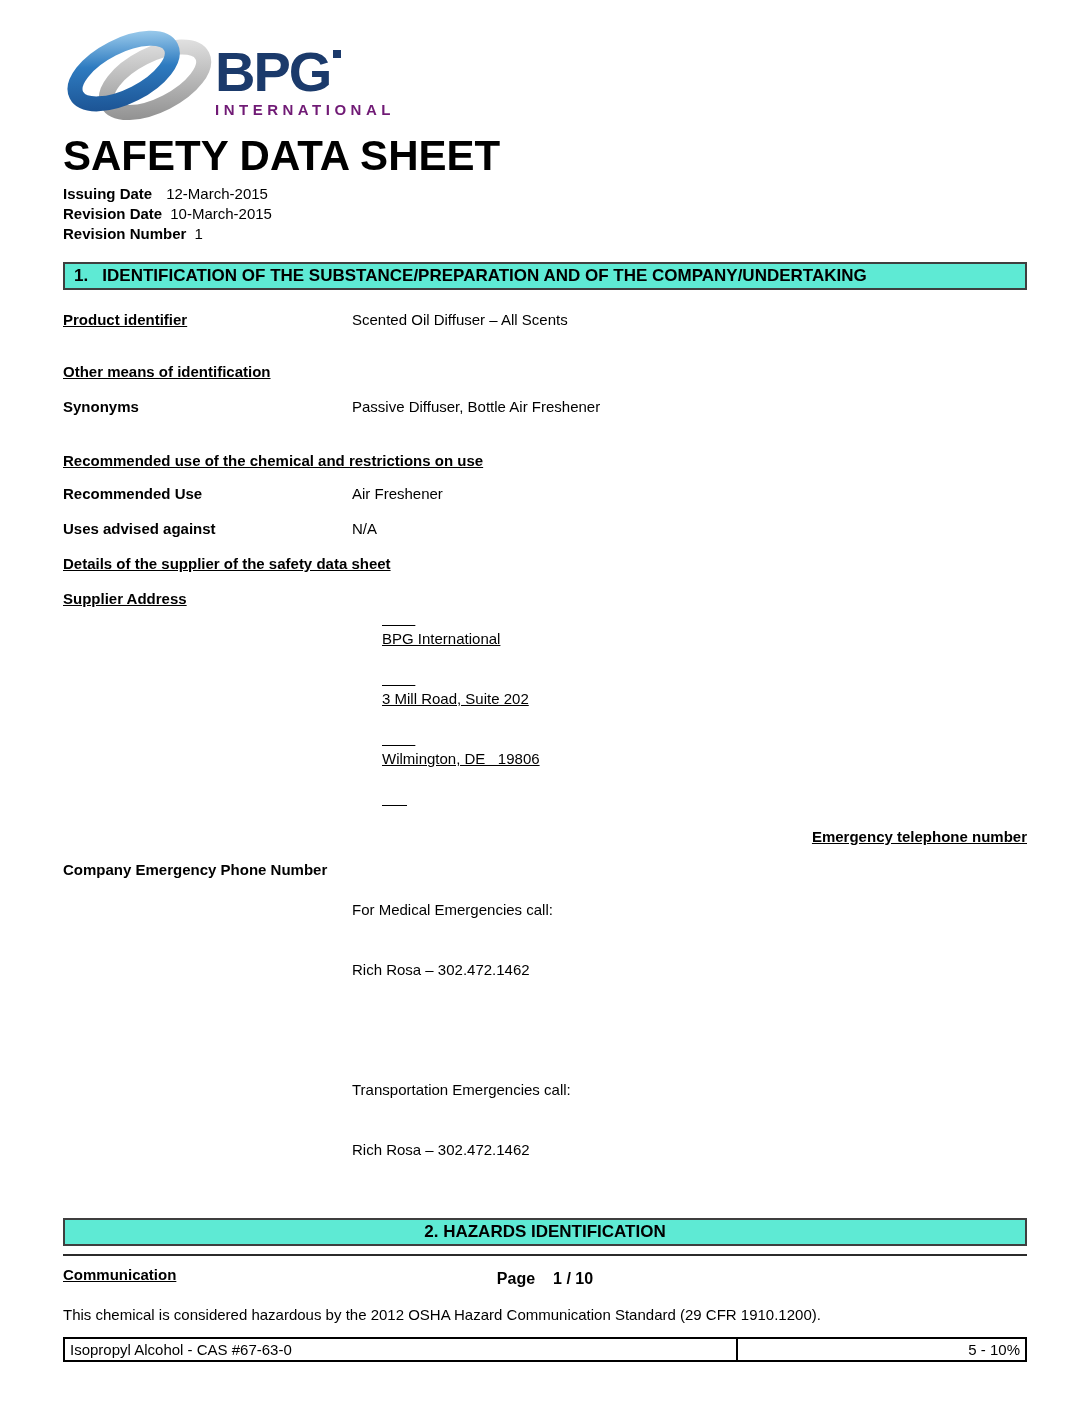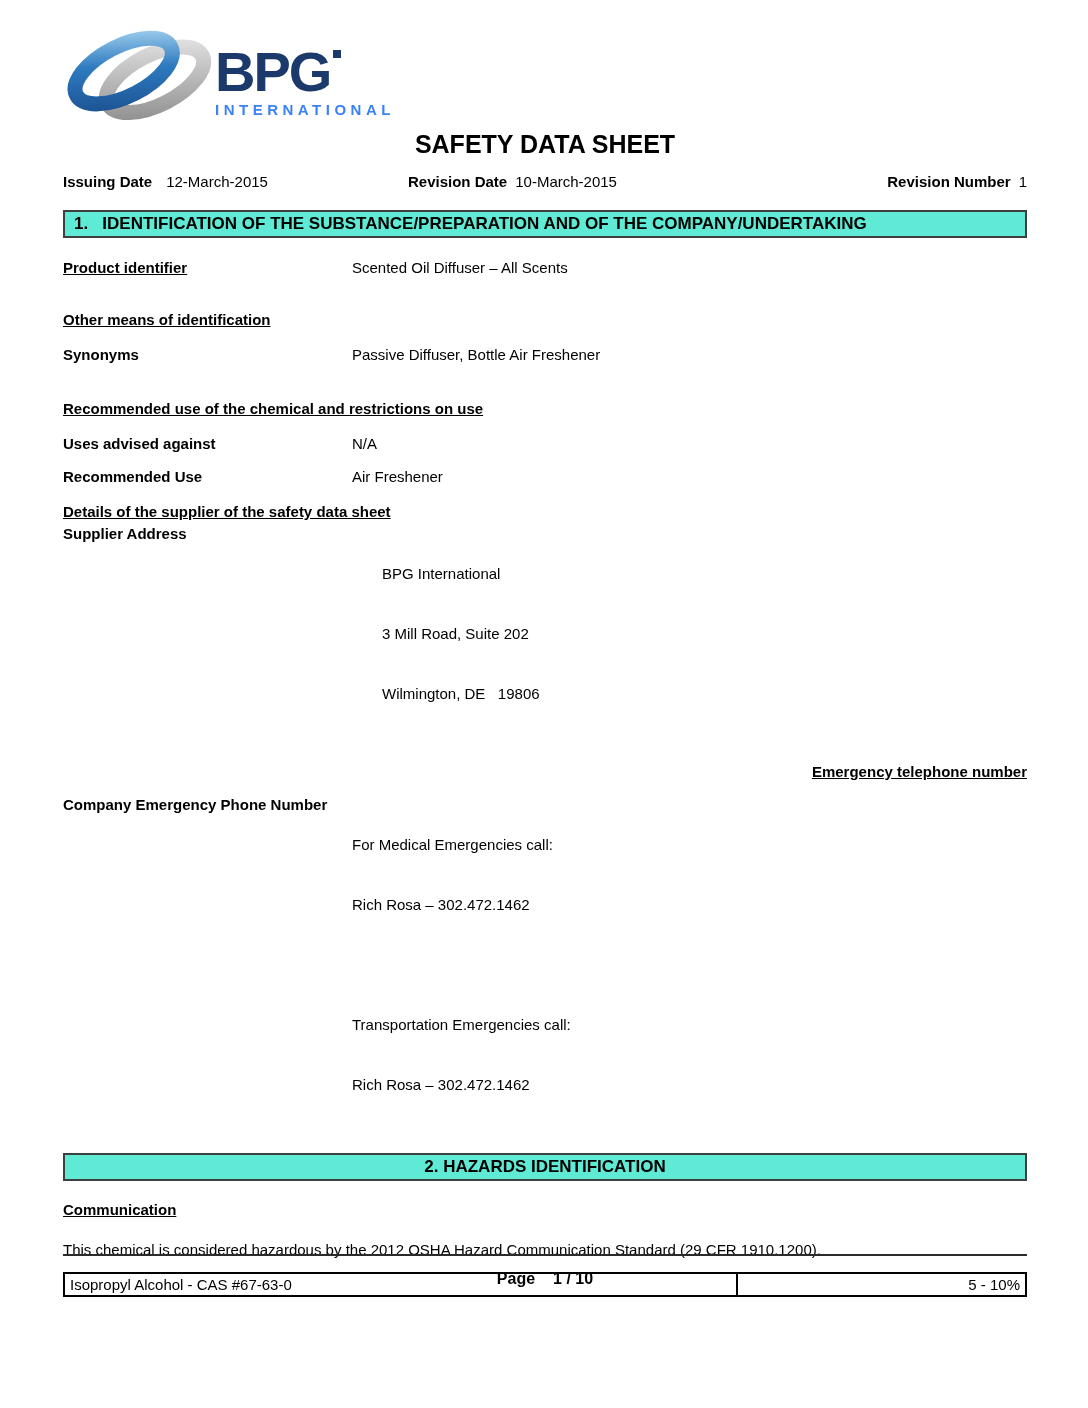--- a/index.html
+++ b/index.html
@@ -18,30 +18,30 @@
   .logo-swoosh { width:150px; height:102px; flex:0 0 auto; }
   .logo-textblock { margin-left:2px; margin-top:12px; }
   .logo-bpg-row { display:flex; align-items:flex-start; }
   .logo-bpg {
     font-size:56px; font-weight:bold; letter-spacing:-2px;
     color:#1b3a6b; line-height:56px;
   }
   .logo-reg { width:8px; height:8px; background:#1b3a6b; margin-top:6px; margin-left:3px; }
   .logo-intl {
     font-size:15px; font-weight:bold; letter-spacing:4.5px;
-    color:#3b82f6; margin-top:1px;
+    color:#701a75; margin-top:1px;
   }
 
   
   .doc-title {
-    text-align:center; font-size:25px; font-weight:bold;
-    letter-spacing:0px; line-height:36px;
+    text-align:left; font-size:42px; font-weight:bold;
+    margin-top:12px; letter-spacing:0px; line-height:36px;
   }
   .meta-row {
-    display:flex; margin-top:10px; font-size:15px; line-height:20px;
+    display:flex; margin-top:10px; font-size:15px; line-height:20px;flex-direction:column;
   }
   .meta-issuing { width:345px; }
   .meta-revision { flex:1; }
   .meta-revnum { text-align:left; }
   .b { font-weight:bold; }
   .meta-val { margin-left:14px; }
   .meta-val-tight { margin-left:8px; }
 
   
   .section-header {
@@ -95,21 +95,21 @@
 
   
   .mt-pid   { margin-top:20px; }
   .mt-pname { margin-top:19px; }
   .mt-other { margin-top:33px; }
   .mt-syn   { margin-top:16px; }
   .mt-rec   { margin-top:35px; }
   .mt-recu  { margin-top:14px; }
   .mt-uses  { margin-top:16px; }
   .mt-det   { margin-top:16px; }
-  .mt-supp  { margin-top:3px; }
+  .mt-supp  { margin-top:16px;text-decoration:underline; }
   .mt-emerg { margin-top:18px;text-align:right; }
   .mt-cep   { margin-top:14px; }
   .mt-sec2  { margin-top:18px; }
   .mt-class { margin-top:19px; }
 </style>
 </head>
 <body>
 
 <div class="page">
   <div class="content">
@@ -167,28 +167,28 @@
 
     <div class="subhead mt-other">Other means of identification</div>
 
     <div class="field-row mt-syn">
       <div class="field-label">Synonyms</div>
       <div class="field-value">Passive Diffuser, Bottle Air Freshener</div>
     </div>
 
     <div class="subhead mt-rec">Recommended use of the chemical and restrictions on use</div>
 
+    <div class="field-row mt-recu">
+      <div class="field-label">Recommended Use</div>
+      <div class="field-value">Air Freshener</div>
+    </div>
+
     <div class="field-row mt-uses">
       <div class="field-label">Uses advised against</div>
       <div class="field-value">N/A</div>
-    </div>
-
-    <div class="field-row mt-recu">
-      <div class="field-label">Recommended Use</div>
-      <div class="field-value">Air Freshener</div>
     </div>
 
     <div class="subhead mt-det">Details of the supplier of the safety data sheet</div>
 
     <div class="field-row mt-supp">
       <div class="field-label">Supplier Address</div>
       <div class="field-value addr-indent multiline">
         <div>BPG International</div>
         <div>3 Mill Road, Suite 202</div>
         <div>Wilmington, DE   19806</div>

